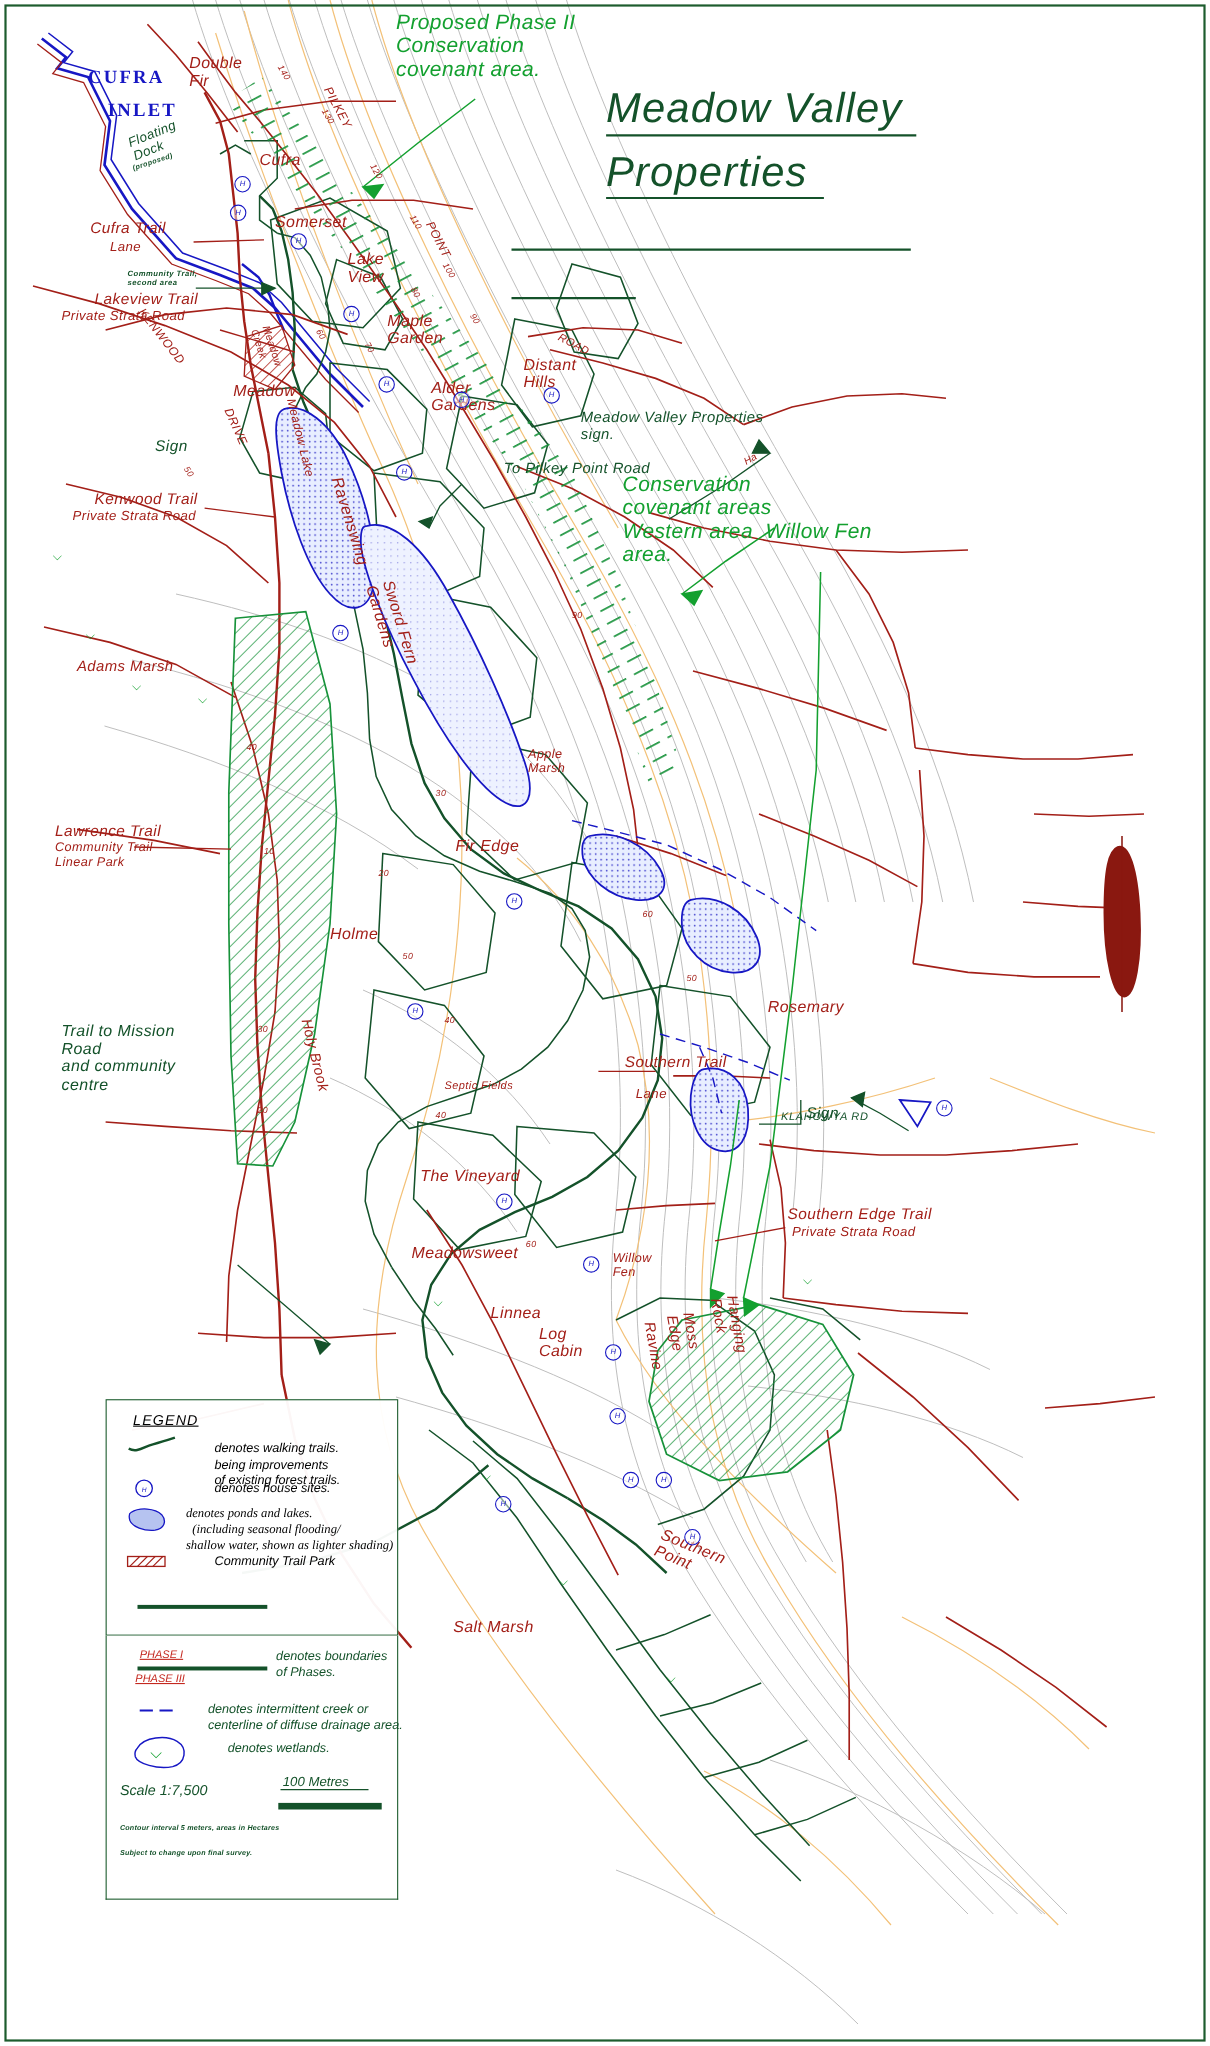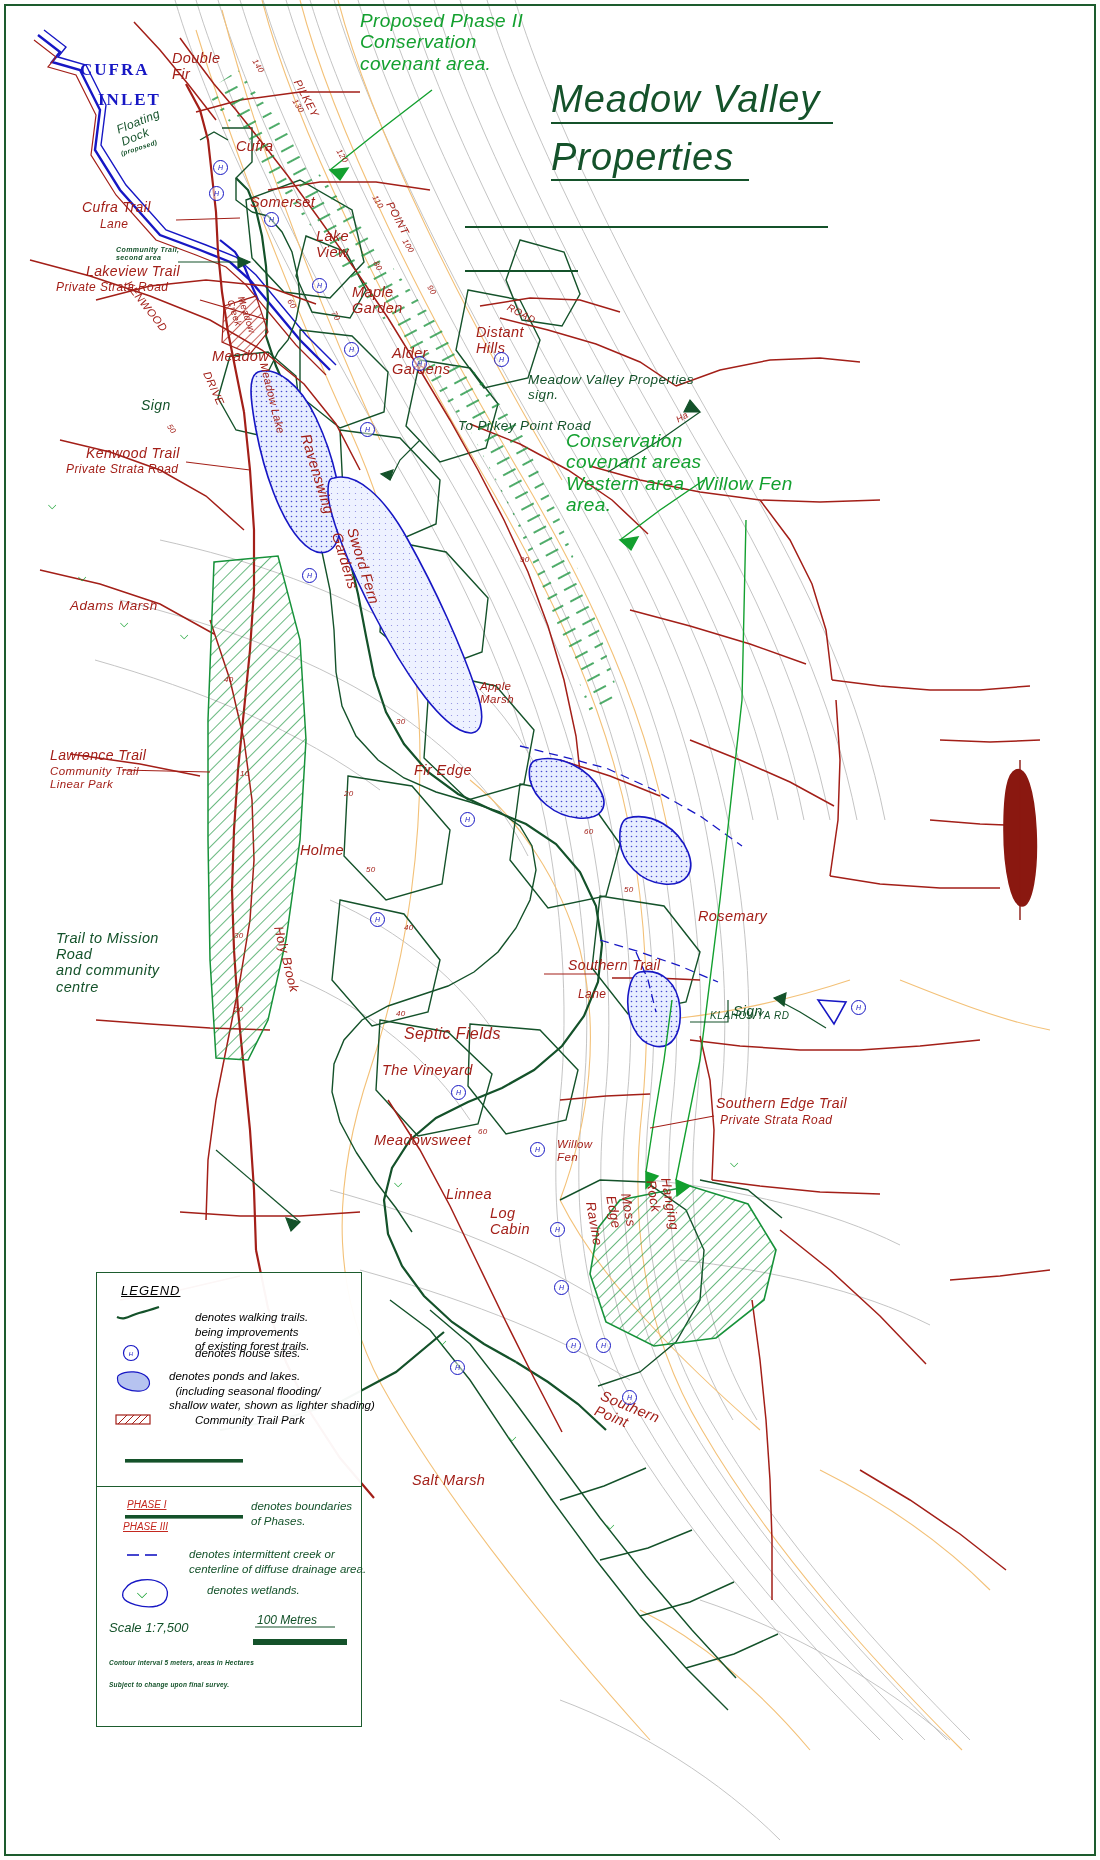--- a/index.html
+++ b/index.html
@@ -386,21 +386,21 @@
   <div class="lbl red" style="left:212px;top:348px;font-size:14.5px;">Meadow</div>
   <div class="lbl red" style="left:276px;top:466px;font-size:14.5px;transform:rotate(73deg);">Ravenswing</div>
   <div class="lbl red" style="left:316px;top:552px;font-size:14.5px;transform:rotate(73deg);">Sword Fern
 Gardens</div>
   <div class="lbl red" style="left:480px;top:680px;font-size:11.5px;">Apple
 Marsh</div>
   <div class="lbl red" style="left:414px;top:762px;font-size:14.5px;">Fir Edge</div>
   <div class="lbl red" style="left:300px;top:842px;font-size:14.5px;">Holme</div>
   <div class="lbl red" style="left:698px;top:908px;font-size:14.5px;">Rosemary</div>
   <div class="lbl red" style="left:70px;top:598px;font-size:13.5px;">Adams Marsh</div>
-  <div class="lbl red" style="left:404px;top:1025px;font-size:16px;">Septic Fields</div>
+  <div class="lbl red" style="left:404px;top:982px;font-size:10px;">Septic Fields</div>
   <div class="lbl red" style="left:382px;top:1062px;font-size:14.5px;">The Vineyard</div>
   <div class="lbl red" style="left:374px;top:1132px;font-size:14.5px;">Meadowsweet</div>
   <div class="lbl red" style="left:446px;top:1186px;font-size:14.5px;">Linnea</div>
   <div class="lbl red" style="left:490px;top:1205px;font-size:14.5px;">Log
 Cabin</div>
   <div class="lbl red" style="left:557px;top:1138px;font-size:11.5px;">Willow
 Fen</div>
   <div class="lbl red" style="left:604px;top:1196px;font-size:13.5px;transform:rotate(80deg);">Moss
 Edge</div>
   <div class="lbl red" style="left:636px;top:1190px;font-size:13.5px;transform:rotate(80deg);">Hanging
@@ -488,21 +488,21 @@
       <line x1="35" y1="151" x2="44" y2="142" stroke="#a31f18" stroke-width="1"></line>
       <line x1="42" y1="151" x2="51" y2="142" stroke="#a31f18" stroke-width="1"></line>
 
       <rect x="28" y="186" width="118" height="3.6" fill="#14522a"></rect>
     </svg>
 
     <div class="lg lgtext" style="left:72px;top:37px;">denotes walking trails.
 being improvements
 of existing forest trails.</div>
     <div class="lg lgtext" style="left:72px;top:73px;">denotes house sites.</div>
-    <div class="lg lgtext" style="left:72px;top:96px;margin-left:-62px;padding-left:62px;">denotes ponds and lakes.
+    <div class="lg lgtext" style="left:72px;top:96px;margin-left:-62px;padding-left:62px;font-family:Liberation Serif, serif;">denotes ponds and lakes.
   (including seasonal flooding/
 shallow water, shown as lighter shading)</div>
     <div class="lg lgtext" style="left:72px;top:140px;">Community Trail Park</div>
   </div>
 
   <div id="legend2" style="position:absolute;left:96px;top:1487px;width:266px;height:240px;border:1.6px solid #1d5c2e;border-top:none;background:rgba(255,255,255,0.96);box-sizing:border-box;">
     <svg style="position:absolute;left:0;top:0;width:266px;height:240px;">
       <rect x="28" y="28" width="118" height="3.6" fill="#14522a"></rect>
       <line x1="30" y1="68" x2="42" y2="68" stroke="#1717c4" stroke-width="1.6"></line>
       <line x1="48" y1="68" x2="60" y2="68" stroke="#1717c4" stroke-width="1.6"></line>

